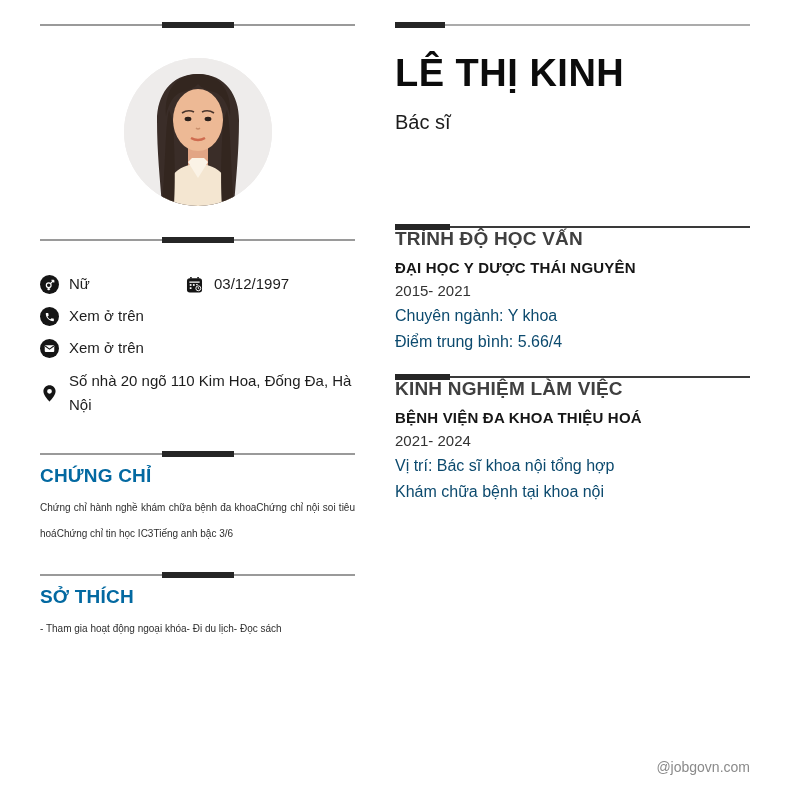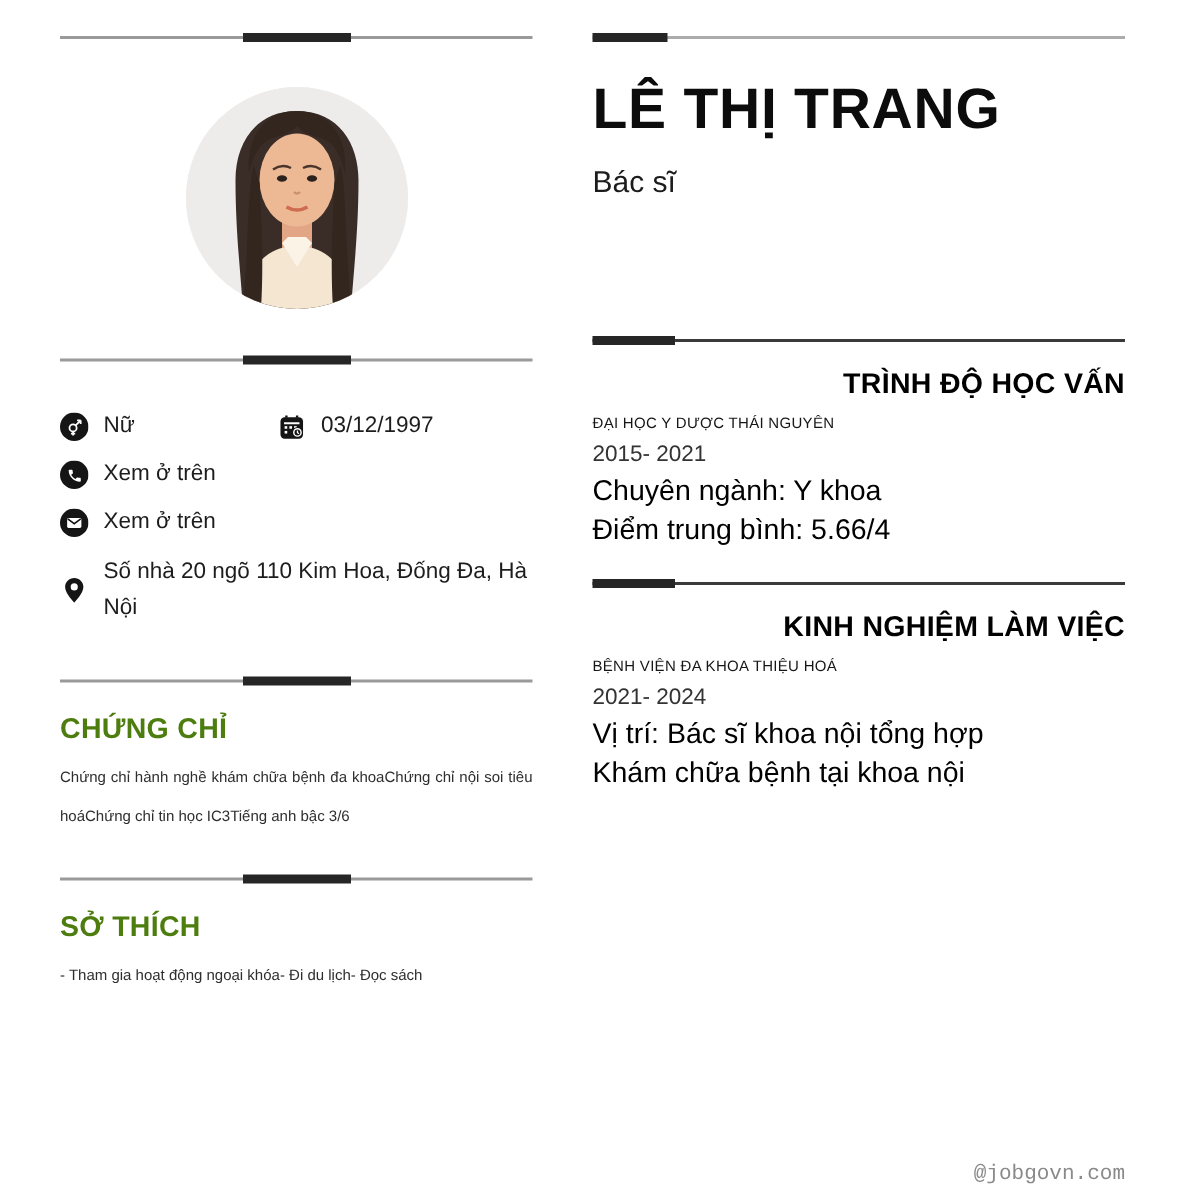--- a/index.html
+++ b/index.html
@@ -36,45 +36,45 @@
   .pair.first { width:145px; }
   .icon { width:19px; height:19px; flex:none; display:inline-block; }
   .icon svg { display:block; width:100%; height:100%; }
   .info-text { font-size:15px; line-height:22px; color:#1d1d1d; }
   .info-row.address { align-items:center; gap:10px; }
   .info-row.address .info-text { line-height:24px; }
 
   
   .l-section { margin-top:0; }
   .sec-heading {
-    font-size:19px; font-weight:700; color:#4d7c0f; letter-spacing:.2px;
-    margin-top:21px;
+    font-size:19px; font-weight:700; color:#0369a1; letter-spacing:.2px;
+    margin-top:10px;
   }
   .sec-body {
     margin-top:8px; font-size:10px; line-height:26px; color:#2e2e2e;
     text-align:justify;
   }
   .mt-div-left2 { margin-top:36px; }
   .mt-div-left3 { margin-top:27px; }
 
   
   .top-rule { margin-top:24px; }
   .name { margin-top:26px; font-size:38px; font-weight:700; color:#0c0c0c; letter-spacing:.5px; }
   .job-title { margin-top:16px; font-size:20px; color:#1c1c1c; }
   .r-div-1 { margin-top:92px; }
   .r-div-2 { margin-top:25px; }
-  .r-heading { margin-top:18px; font-size:19px; font-weight:700; color:#000000; letter-spacing:.2px;text-align:right; }
-  .r-sub { margin-top:9px; font-size:10px; font-weight:400; color:#161616; letter-spacing:.2px; }
+  .r-heading { font-size:19px; font-weight:700; color:#404040; letter-spacing:.2px; }
+  .r-sub { margin-top:9px; font-size:15px; font-weight:700; color:#161616; letter-spacing:.2px; }
   .r-period { margin-top:6px; font-size:15px; color:#333333; }
-  .r-line { margin-top:8px; font-size:19px; color:#000000; line-height:18px; }
+  .r-line { margin-top:8px; font-size:16px; color:#0c4a6e; line-height:18px; }
 
   
   .watermark {
-    position:absolute; right:40px; bottom:8px;
-    font-family:Liberation Mono, monospace; font-size:14px; color:#8a8a8a;
+    position:absolute; right:40px; bottom:24px;
+    font-family:Liberation Sans, sans-serif; font-size:14px; color:#8a8a8a;
   }
 </style>
 </head>
 <body>
 
 <div class="page">
 
   <div class="col-left">
 
     <div class="divider center-accent" style="margin-top:24px">
@@ -195,21 +195,21 @@
       <div class="sec-body">- Tham gia hoạt động ngoại khóa- Đi du lịch- Đọc sách</div>
     </div>
   </div>
 
   <div class="col-right">
 
     <div class="divider left-accent thin-light top-rule">
         <span class="thick" style="width:50px"></span>
       </div>
 
-    <div class="name">LÊ THỊ TRANG</div>
+    <div class="name">LÊ THỊ KINH</div>
     <div class="job-title">Bác sĩ</div>
 
     <div class="divider left-accent thin-dark r-div-1">
         <span class="thick"></span>
       </div>
 
     <div>
       <div class="r-heading">TRÌNH ĐỘ HỌC VẤN</div>
       <div class="r-sub">ĐẠI HỌC Y DƯỢC THÁI NGUYÊN</div>
       <div class="r-period">2015- 2021</div>

